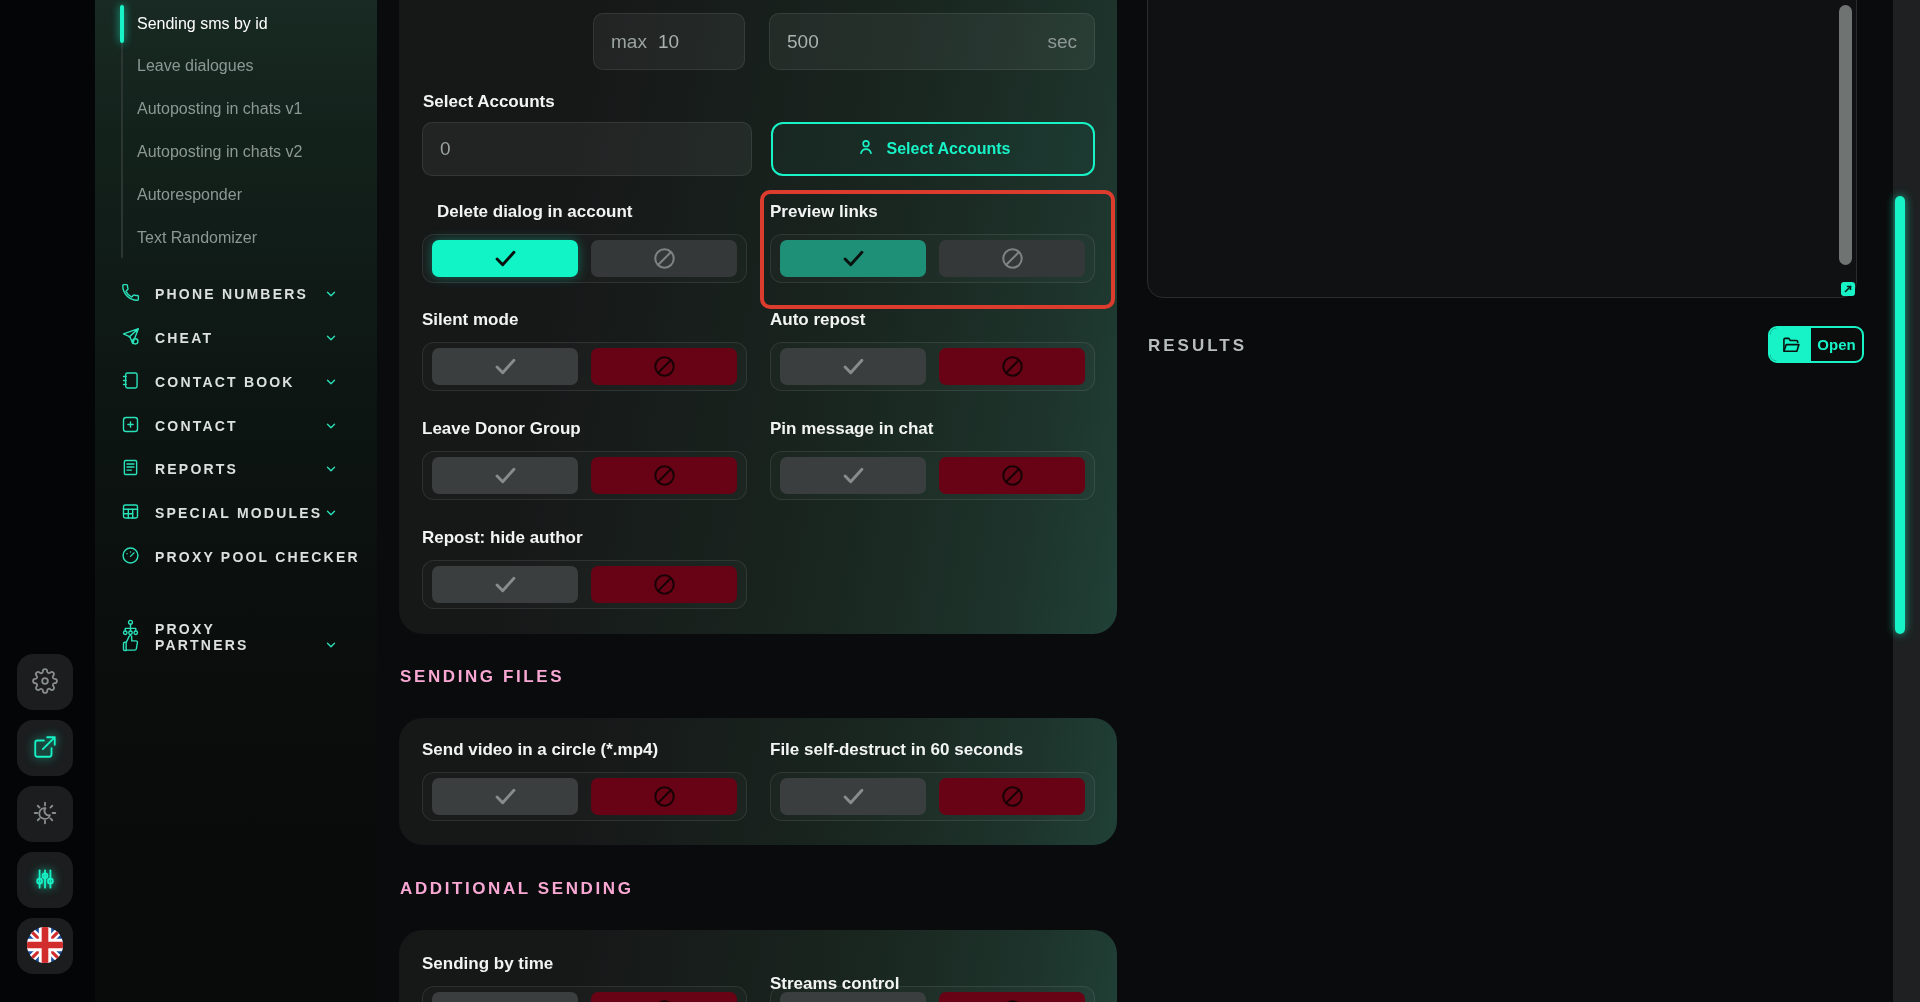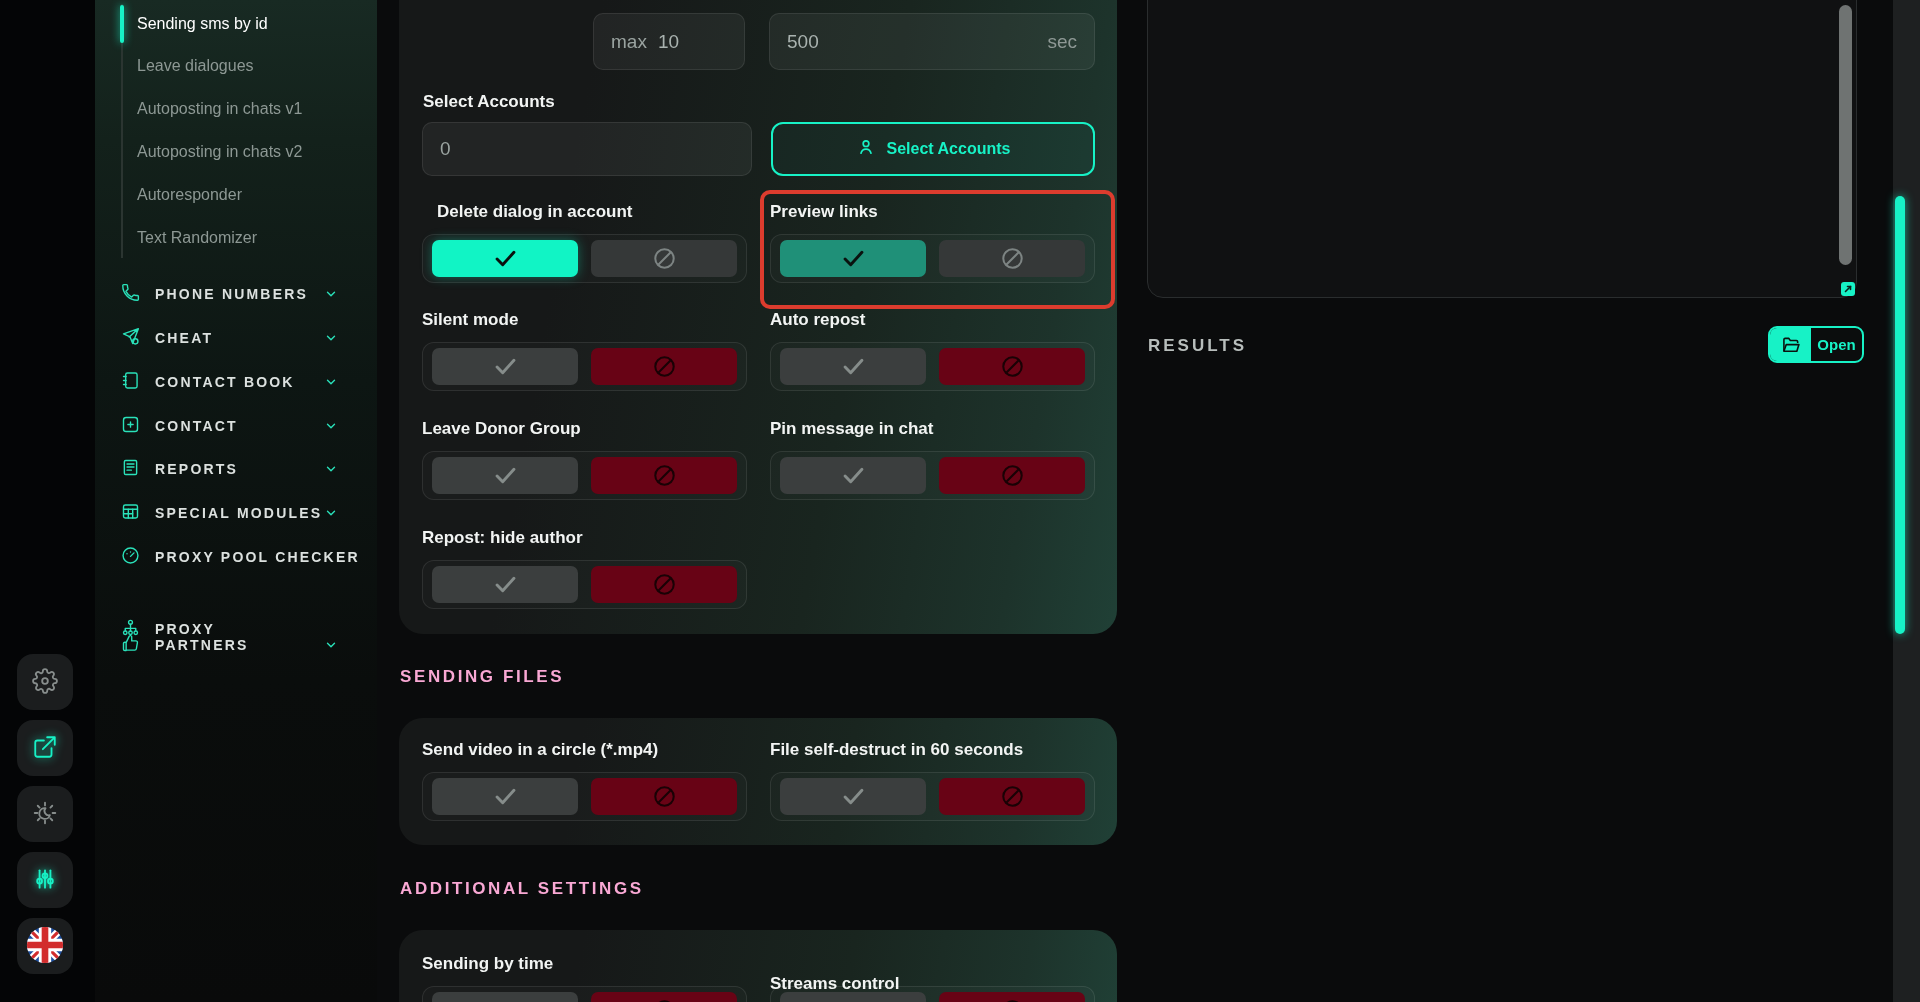--- a/index.html
+++ b/index.html
@@ -416,21 +416,21 @@
         </button>
       <button class="t-ban">
           <svg viewBox="0 0 24 24">
             <circle cx="12" cy="12" r="8.2"></circle>
             <line x1="6.9" y1="17.1" x2="17.1" y2="6.9"></line>
           </svg>
         </button>
     </div>
   </div>
 
-  <div class="section-heading" id="h-additional">ADDITIONAL SETTINGS</div>
+  <div class="section-heading" id="h-additional">ADDITIONAL SENDING</div>
   <div class="card" id="card3">
     <div class="fld-label" style="left:23px;top:24px;">Sending by time</div>
     <div class="tg off" style="left:23px;top:56px;">
       <button class="t-check">
           <svg viewBox="0 0 24 24">
             <polyline points="4.5 12.5 9.5 17.5 19.5 6.5"></polyline>
           </svg>
         </button>
       <button class="t-ban">
           <svg viewBox="0 0 24 24">

